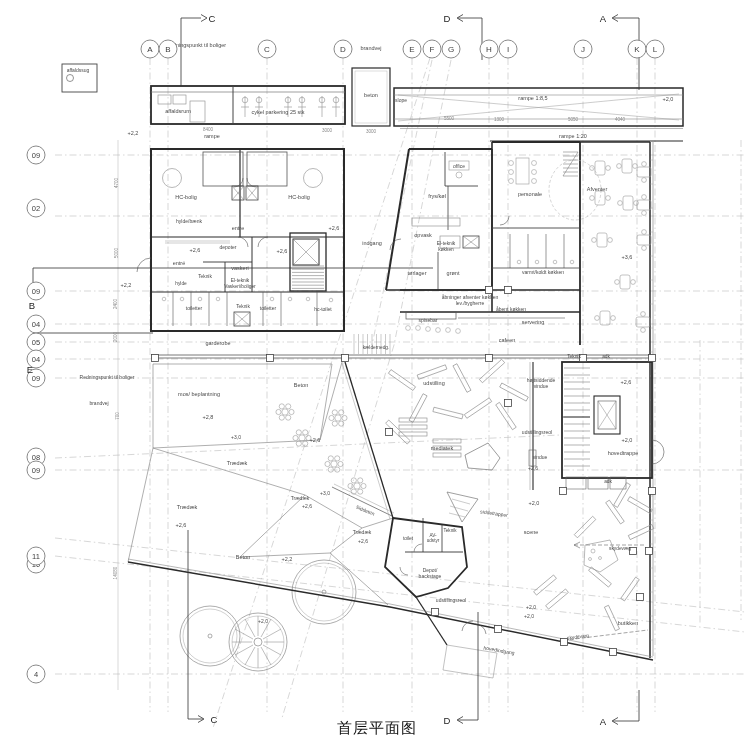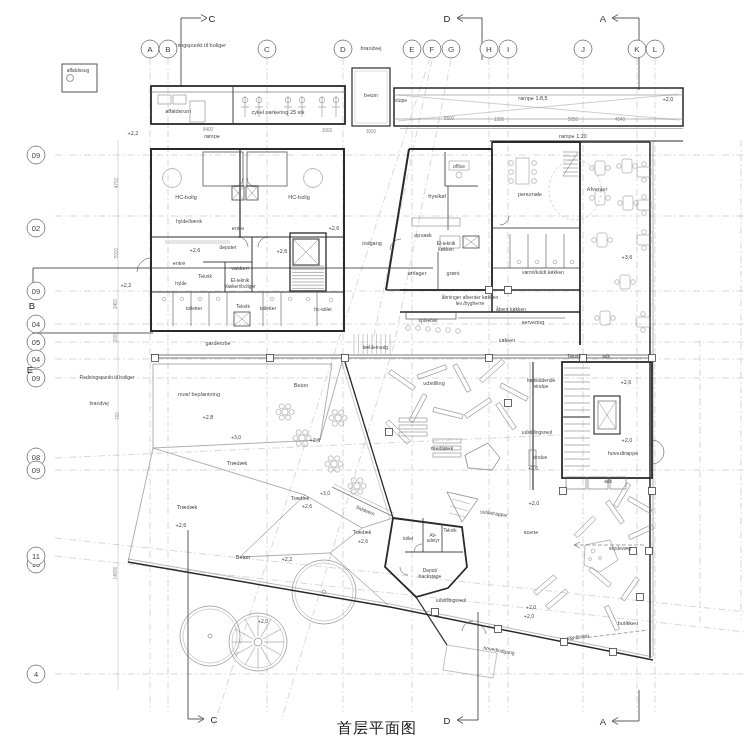--- a/index.html
+++ b/index.html
@@ -411,21 +411,21 @@
       <div class="bubble" style="left: 343px; top: 49px;">D</div>
       <div class="bubble" style="left: 412px; top: 49px;">E</div>
       <div class="bubble" style="left: 432px; top: 49px;">F</div>
       <div class="bubble" style="left: 451px; top: 49px;">G</div>
       <div class="bubble" style="left: 489px; top: 49px;">H</div>
       <div class="bubble" style="left: 508px; top: 49px;">I</div>
       <div class="bubble" style="left: 583px; top: 49px;">J</div>
       <div class="bubble" style="left: 637px; top: 49px;">K</div>
       <div class="bubble" style="left: 655px; top: 49px;">L</div>
       <div class="bubble row" style="left: 36px; top: 155px;">09</div>
-      <div class="bubble row" style="left: 36px; top: 228px;">02</div>
+      <div class="bubble row" style="left: 36px; top: 208px;">02</div>
       <div class="bubble row" style="left: 36px; top: 291px;">09</div>
       <div class="bubble row" style="left: 36px; top: 324px;">04</div>
       <div class="bubble row" style="left: 36px; top: 342px;">05</div>
       <div class="bubble row" style="left: 36px; top: 359px;">04</div>
       <div class="bubble row" style="left: 36px; top: 378px;">09</div>
       <div class="bubble row" style="left: 36px; top: 457px;">08</div>
       <div class="bubble row" style="left: 36px; top: 470px;">09</div>
       <div class="bubble row" style="left: 36px; top: 564px;">10</div>
       <div class="bubble row" style="left: 36px; top: 556px;">11</div>
       <div class="bubble row" style="left: 36px; top: 674px;">4</div>

